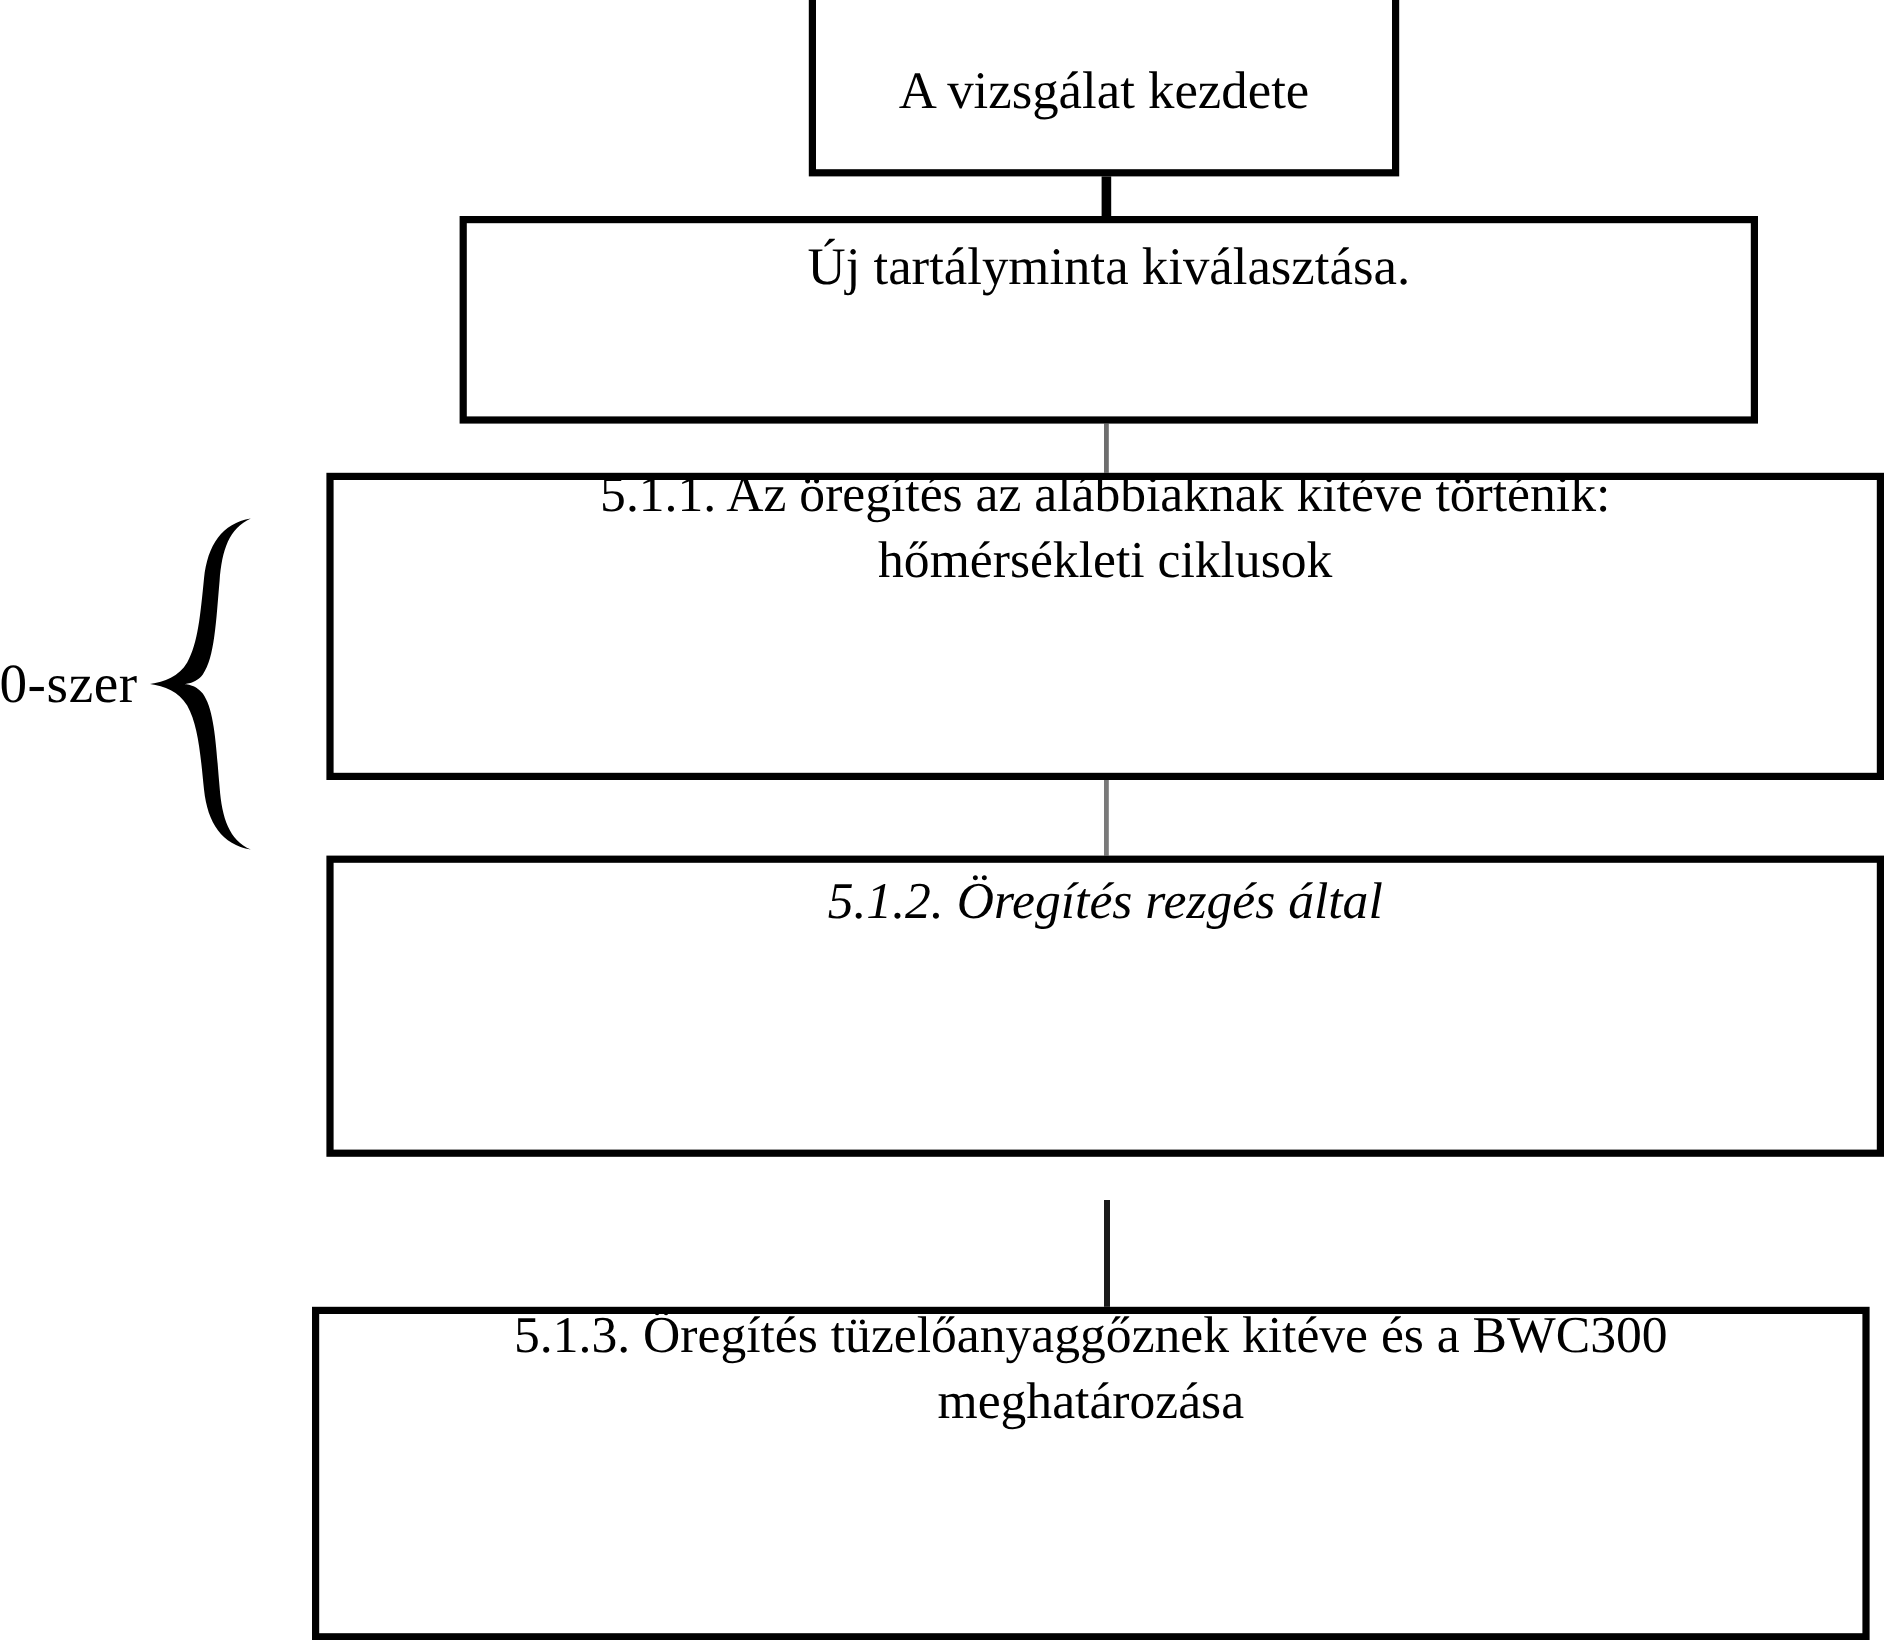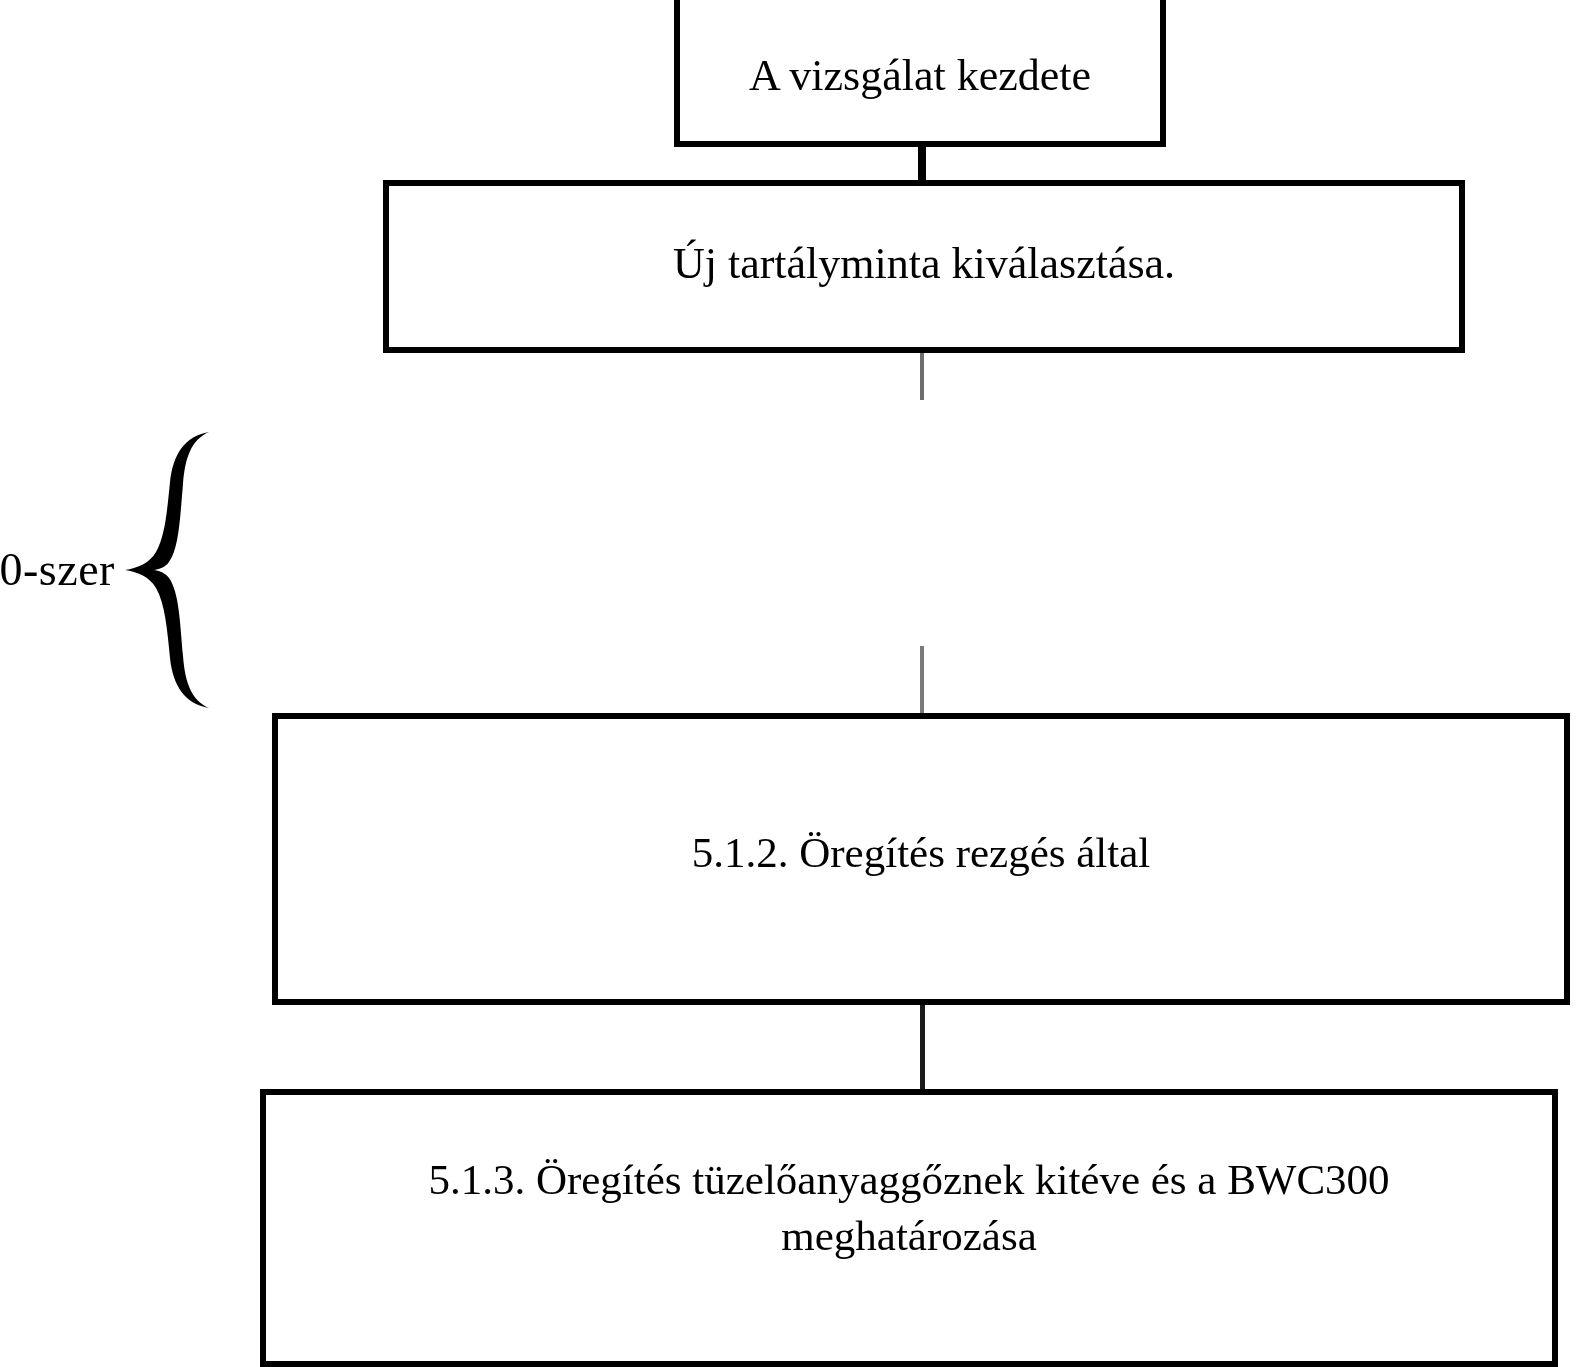--- a/index.html
+++ b/index.html
@@ -15,21 +15,20 @@
     overflow: hidden;
     font-family: "Liberation Serif", "DejaVu Serif", serif;
     color: #000000;
   }
   .node {
     position: absolute;
     box-sizing: border-box;
     background: #ffffff;
     border: 6px solid #000000;
     display: flex;
-    align-items: center;
     justify-content: center;
     text-align: center;
     z-index: 3;
   }
   .node .node-text {
     display: block;
     width: 100%;
     padding: 0 18px;
     line-height: 1.28;
     white-space: pre-line;
@@ -62,22 +61,23 @@
     width: 1298px;
     height: 256px;
     font-size: 43px;
   }
   #node-511 .node-text { transform: translateY(-38px); }
 
   #node-512 {
     left: 272px;
     top: 713px;
     width: 1298px;
-    height: 292px;
+    height: 251px;
     font-size: 43px;
+    font-style: italic;
   }
   #node-512 .node-text { transform: translateY(-18px); }
 
   #node-513 {
     left: 260px;
     top: 1089px;
     width: 1298px;
     height: 278px;
     font-size: 43px;
   }
@@ -158,20 +158,24 @@
   <div class="connector" id="conn-4-5"></div>
 
   <div class="node" id="node-start">
     <span class="node-text">A vizsgálat kezdete</span>
   </div>
 
   <div class="node" id="node-select">
     <span class="node-text">Új tartályminta kiválasztása.</span>
   </div>
 
+  <div class="node" id="node-511">
+    <span class="node-text">5.1.1. Az öregítés az alábbiaknak kitéve történik:
+hőmérsékleti ciklusok</span>
+  </div>
 
   <div class="node" id="node-512">
     <span class="node-text">5.1.2. Öregítés rezgés által</span>
   </div>
 
   <div class="node" id="node-513">
     <span class="node-text">5.1.3. Öregítés tüzelőanyaggőznek kitéve és a BWC300
 meghatározása</span>
   </div>
 

